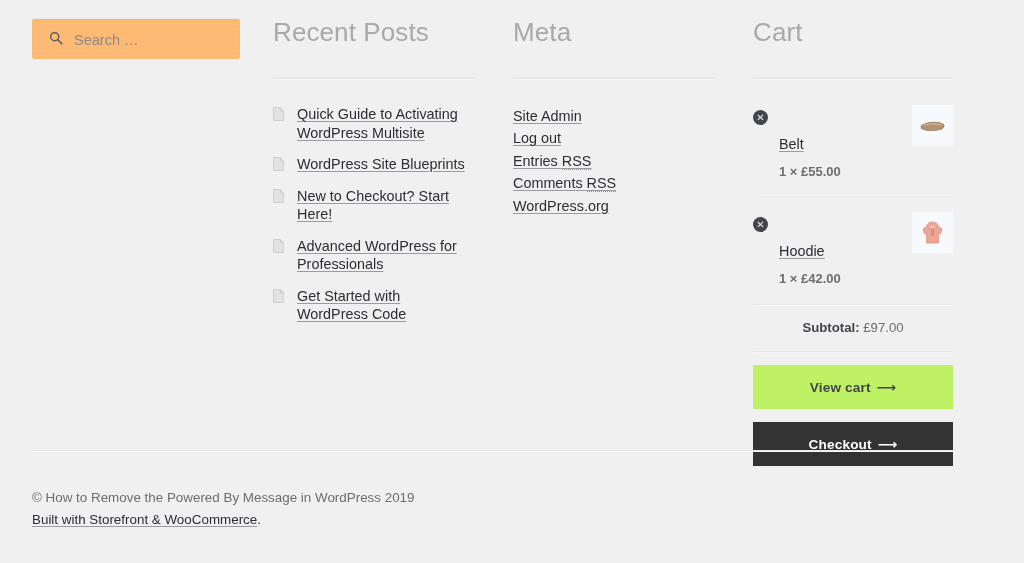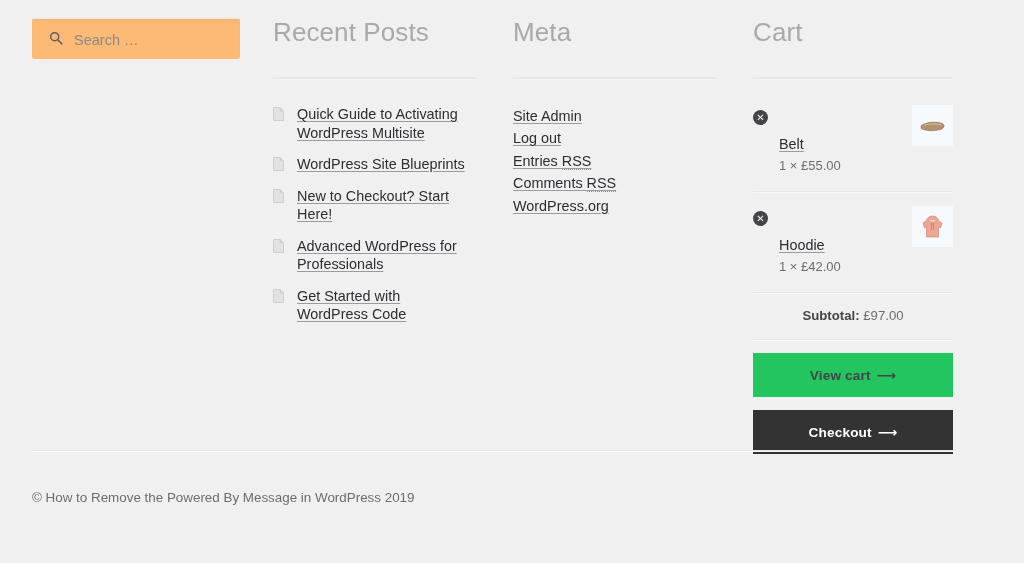--- a/index.html
+++ b/index.html
@@ -148,22 +148,23 @@
     font-family: "DejaVu Sans", sans-serif;
   }
   .cart-item-name {
     font-size: 14.4px;
     line-height: 17px;
     display: inline-block;
   }
   .cart-qty {
     font-size: 13px;
     color: #6c6d71;
-    margin-top: 4px;
+    margin-top: 10px;
     line-height: 17px;
+    font-weight: bold;
   }
   .thumb {
     position: absolute;
     right: 0;
     top: 14px;
     width: 41px;
     height: 41px;
     background: #f7fafd;
     overflow: hidden;
   }
@@ -184,21 +185,21 @@
     font-weight: 700;
     padding: 14px 0;
     margin-top: 13px;
     text-decoration: none;
     letter-spacing: .15px;
     cursor: pointer;
     border: none;
     width: 100%;
     font-family: "Liberation Sans", sans-serif;
   }
-  .btn-secondary { background: #22c55e; color: #43454b; }
+  .btn-secondary { background: #bef264; color: #43454b; }
   .btn-primary   { background: #333333; color: #ffffff; }
   .btn .arrow { font-family: "DejaVu Sans", sans-serif; margin-left: 6px; }
 
   
   .footer-divider {
     position: absolute;
     left: 32px;
     top: 450px;
     width: 923px;
     height: 0;
@@ -352,13 +353,14 @@
       <span>Checkout</span><span class="arrow">⟶</span>
     </a>
   </div>
 
 </div>
 
 <div class="footer-divider"></div>
 
 <div class="footer">
   <div>© How to Remove the Powered By Message in WordPress 2019</div>
+  <div class="footer-line2"><a class="link" href="#">Built with Storefront &amp; WooCommerce</a><span>.</span></div>
 </div>
 
 </body></html>

